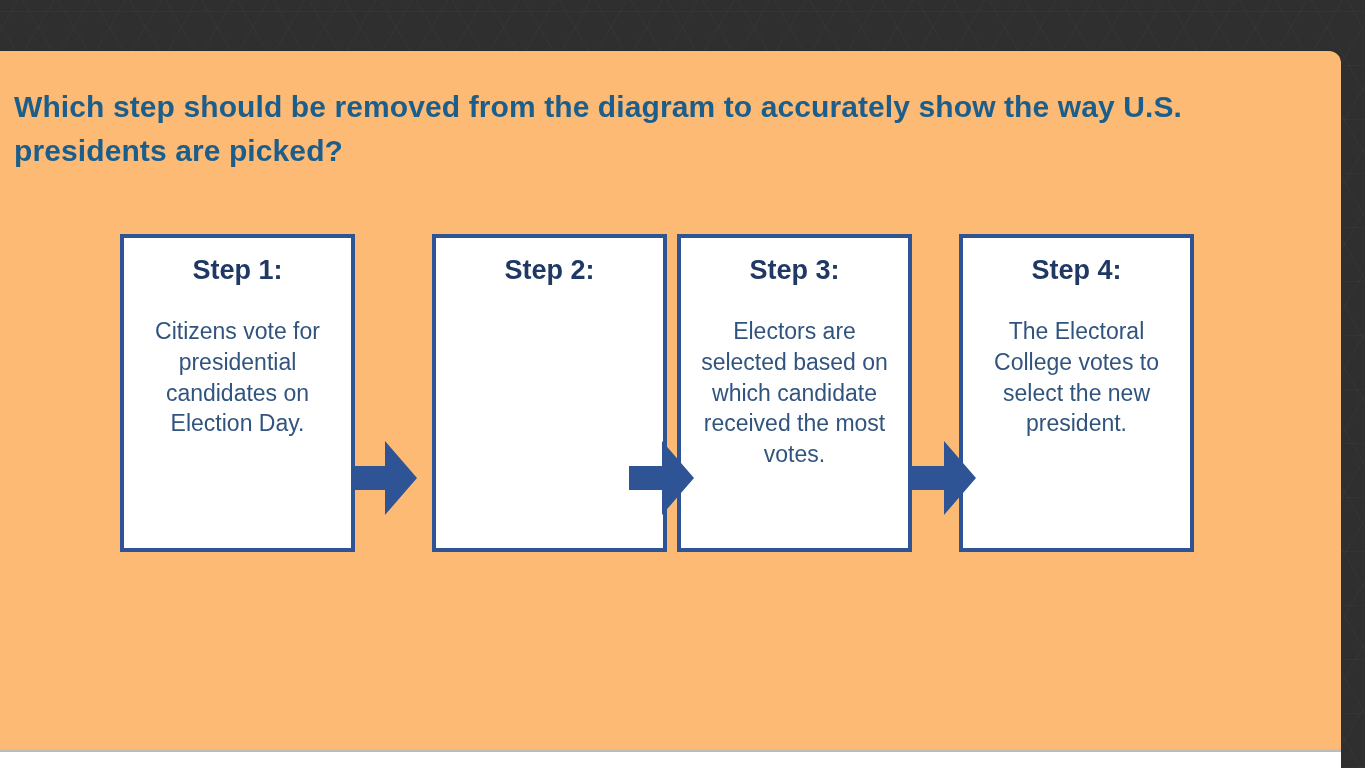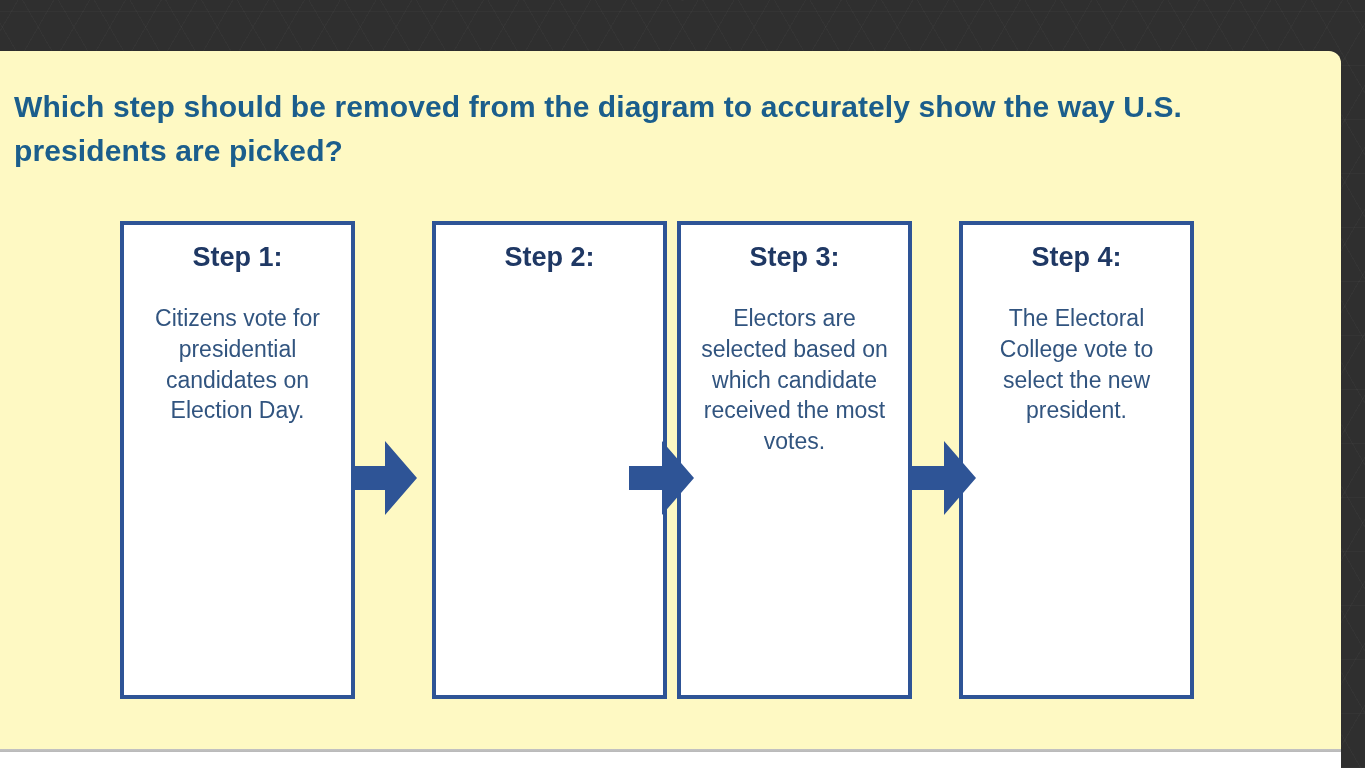--- a/index.html
+++ b/index.html
@@ -28,21 +28,21 @@
       repeating-linear-gradient(-60deg, rgba(255,255,255,0.022) 0 1px, transparent 1px 31px),
       repeating-linear-gradient(0deg,   rgba(255,255,255,0.022) 0 1px, transparent 1px 54px);
     opacity:1;
   }
 
   
   #panel {
     position:absolute;
     left:0; top:51px;
     width:1341px; height:699px;
-    background:#fef9c3;
+    background:#fdba74;
     border-top-right-radius:12px;
     box-shadow:0 0 0 1px rgba(0,0,0,0.04);
     overflow:hidden;
   }
 
   #panel-bottom-rule {
     position:absolute;
     left:0; top:749px;
     width:1341px; height:3px;
     background:linear-gradient(to bottom,#c2c2c2,#b9b9b9);
@@ -69,23 +69,23 @@
 
   
   #diagram {
     position:absolute;
     left:0; top:0;
     width:1341px; height:699px;
   }
 
   .step-box {
     position:absolute;
-    top:170px;
+    top:183px;
     width:235px;
-    height:478px;
+    height:318px;
     background:#ffffff;
     border:4px solid #2e5496;
     text-align:center;
     padding:16px 8px 0 8px;
     z-index:2;
   }
 
   .step-title {
     color:#1f3864;
     font-size:27px;
@@ -150,21 +150,21 @@
       </div>
 
       <div class="arrow" style="left:911px;">
         <svg viewBox="0 0 66 78" preserveAspectRatio="none">
           <polygon points="0,27 33,27 33,2 65,39 33,76 33,51 0,51" fill="#2e5496"></polygon>
         </svg>
       </div>
 
       <div class="step-box" style="left:959px;">
         <div class="step-title">Step 4:</div>
-        <div class="step-text">The Electoral College vote to select the new president.</div>
+        <div class="step-text">The Electoral College votes to select the new president.</div>
       </div>
 
     </div>
   </div>
 
   <div id="panel-bottom-rule"></div>
   <div id="white-strip"></div>
 
 </div>
 

